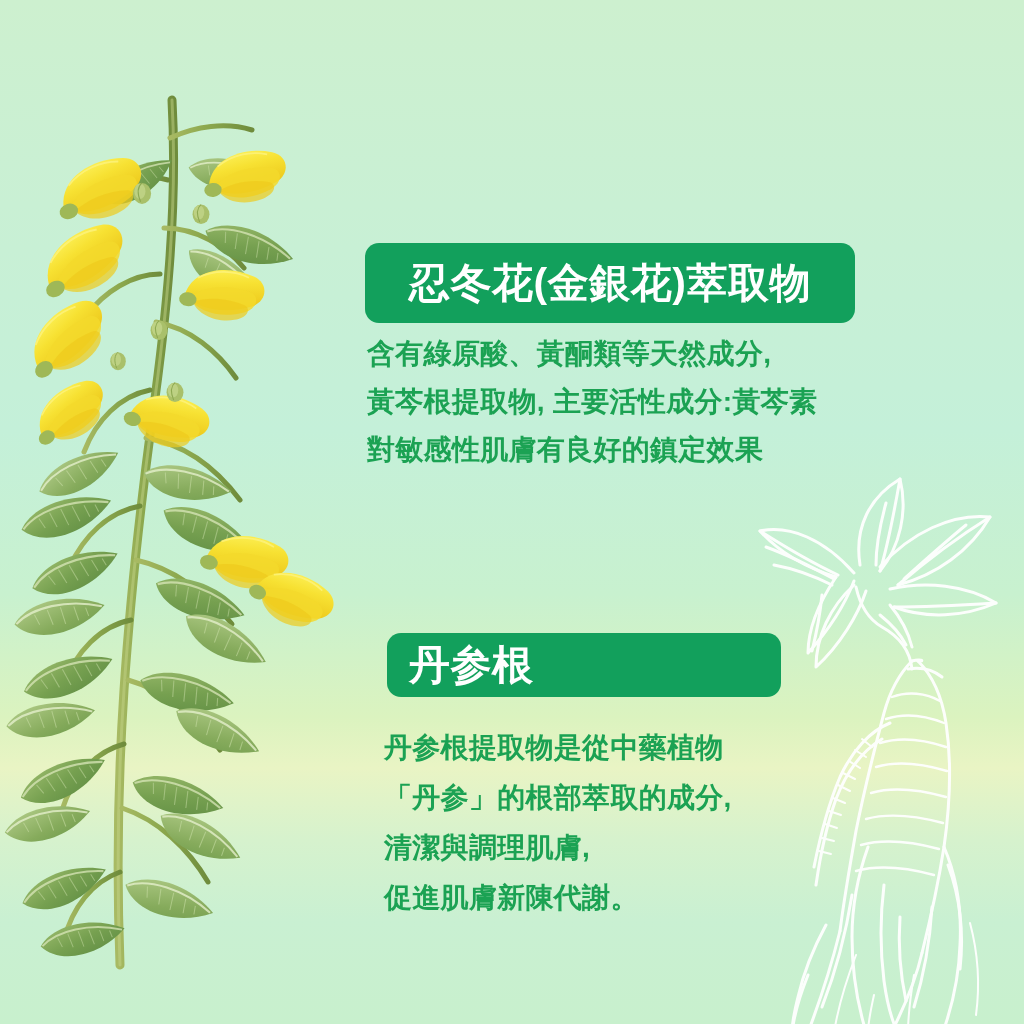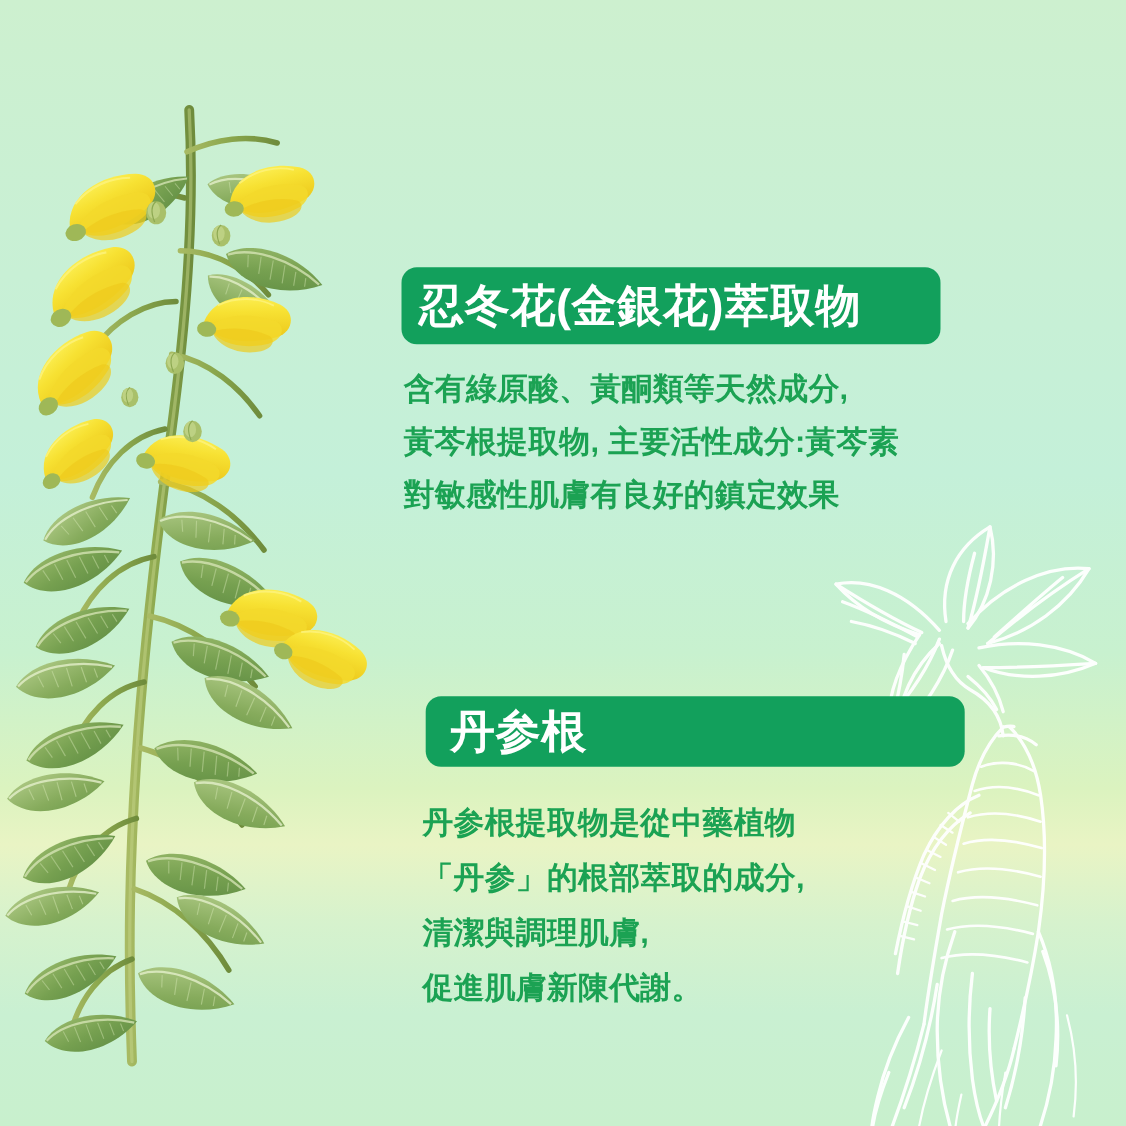--- a/index.html
+++ b/index.html
@@ -65,28 +65,28 @@
     font-weight: 700;
     letter-spacing: .5px;
     line-height: 1;
     white-space: nowrap;
   }
 
   #banner-honeysuckle {
     left: 365px;
     top: 243px;
     width: 490px;
-    height: 70px;
-    justify-content: flex-start;
+    height: 80px;
+    justify-content: center;
     padding: 16px 16px;
   }
   #banner-danshen {
     left: 387px;
     top: 633px;
-    width: 490px;
+    width: 394px;
     height: 64px;
     justify-content: flex-start;
     padding-left: 22px;
   }
 
   .paragraph {
     color: #1ba253;
     font-size: 28px;
     font-weight: 700;
     line-height: 48px;

